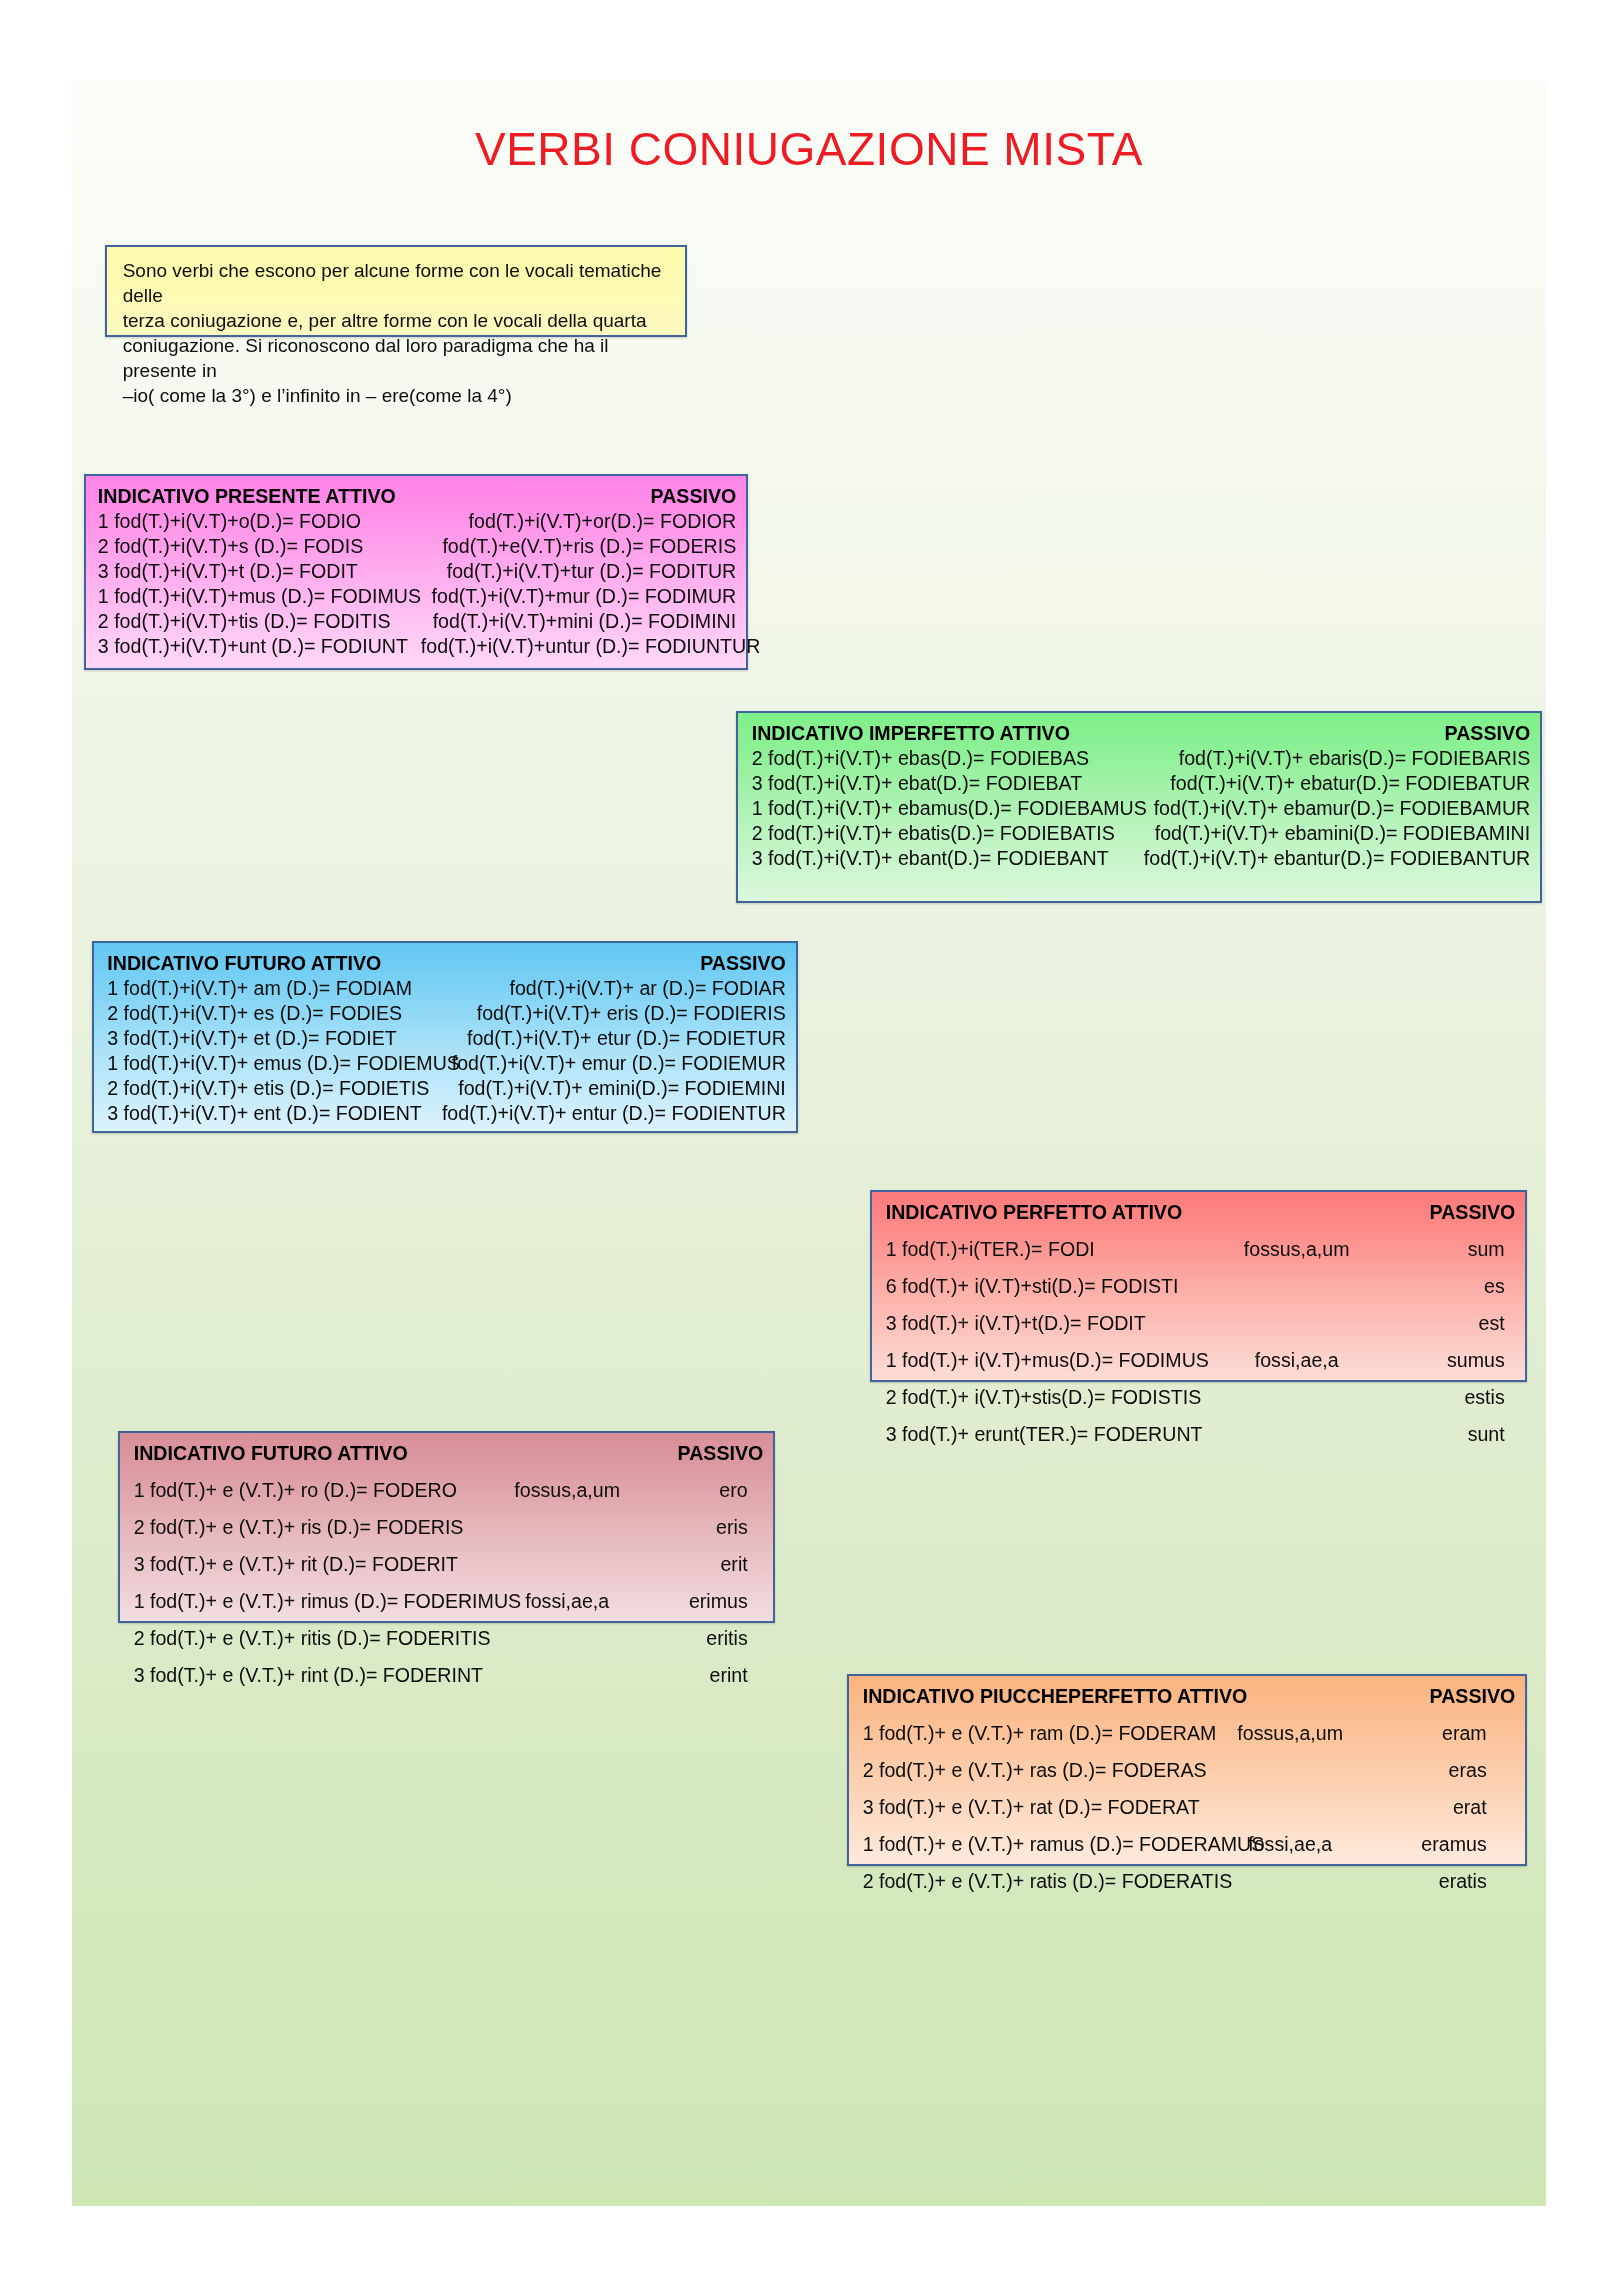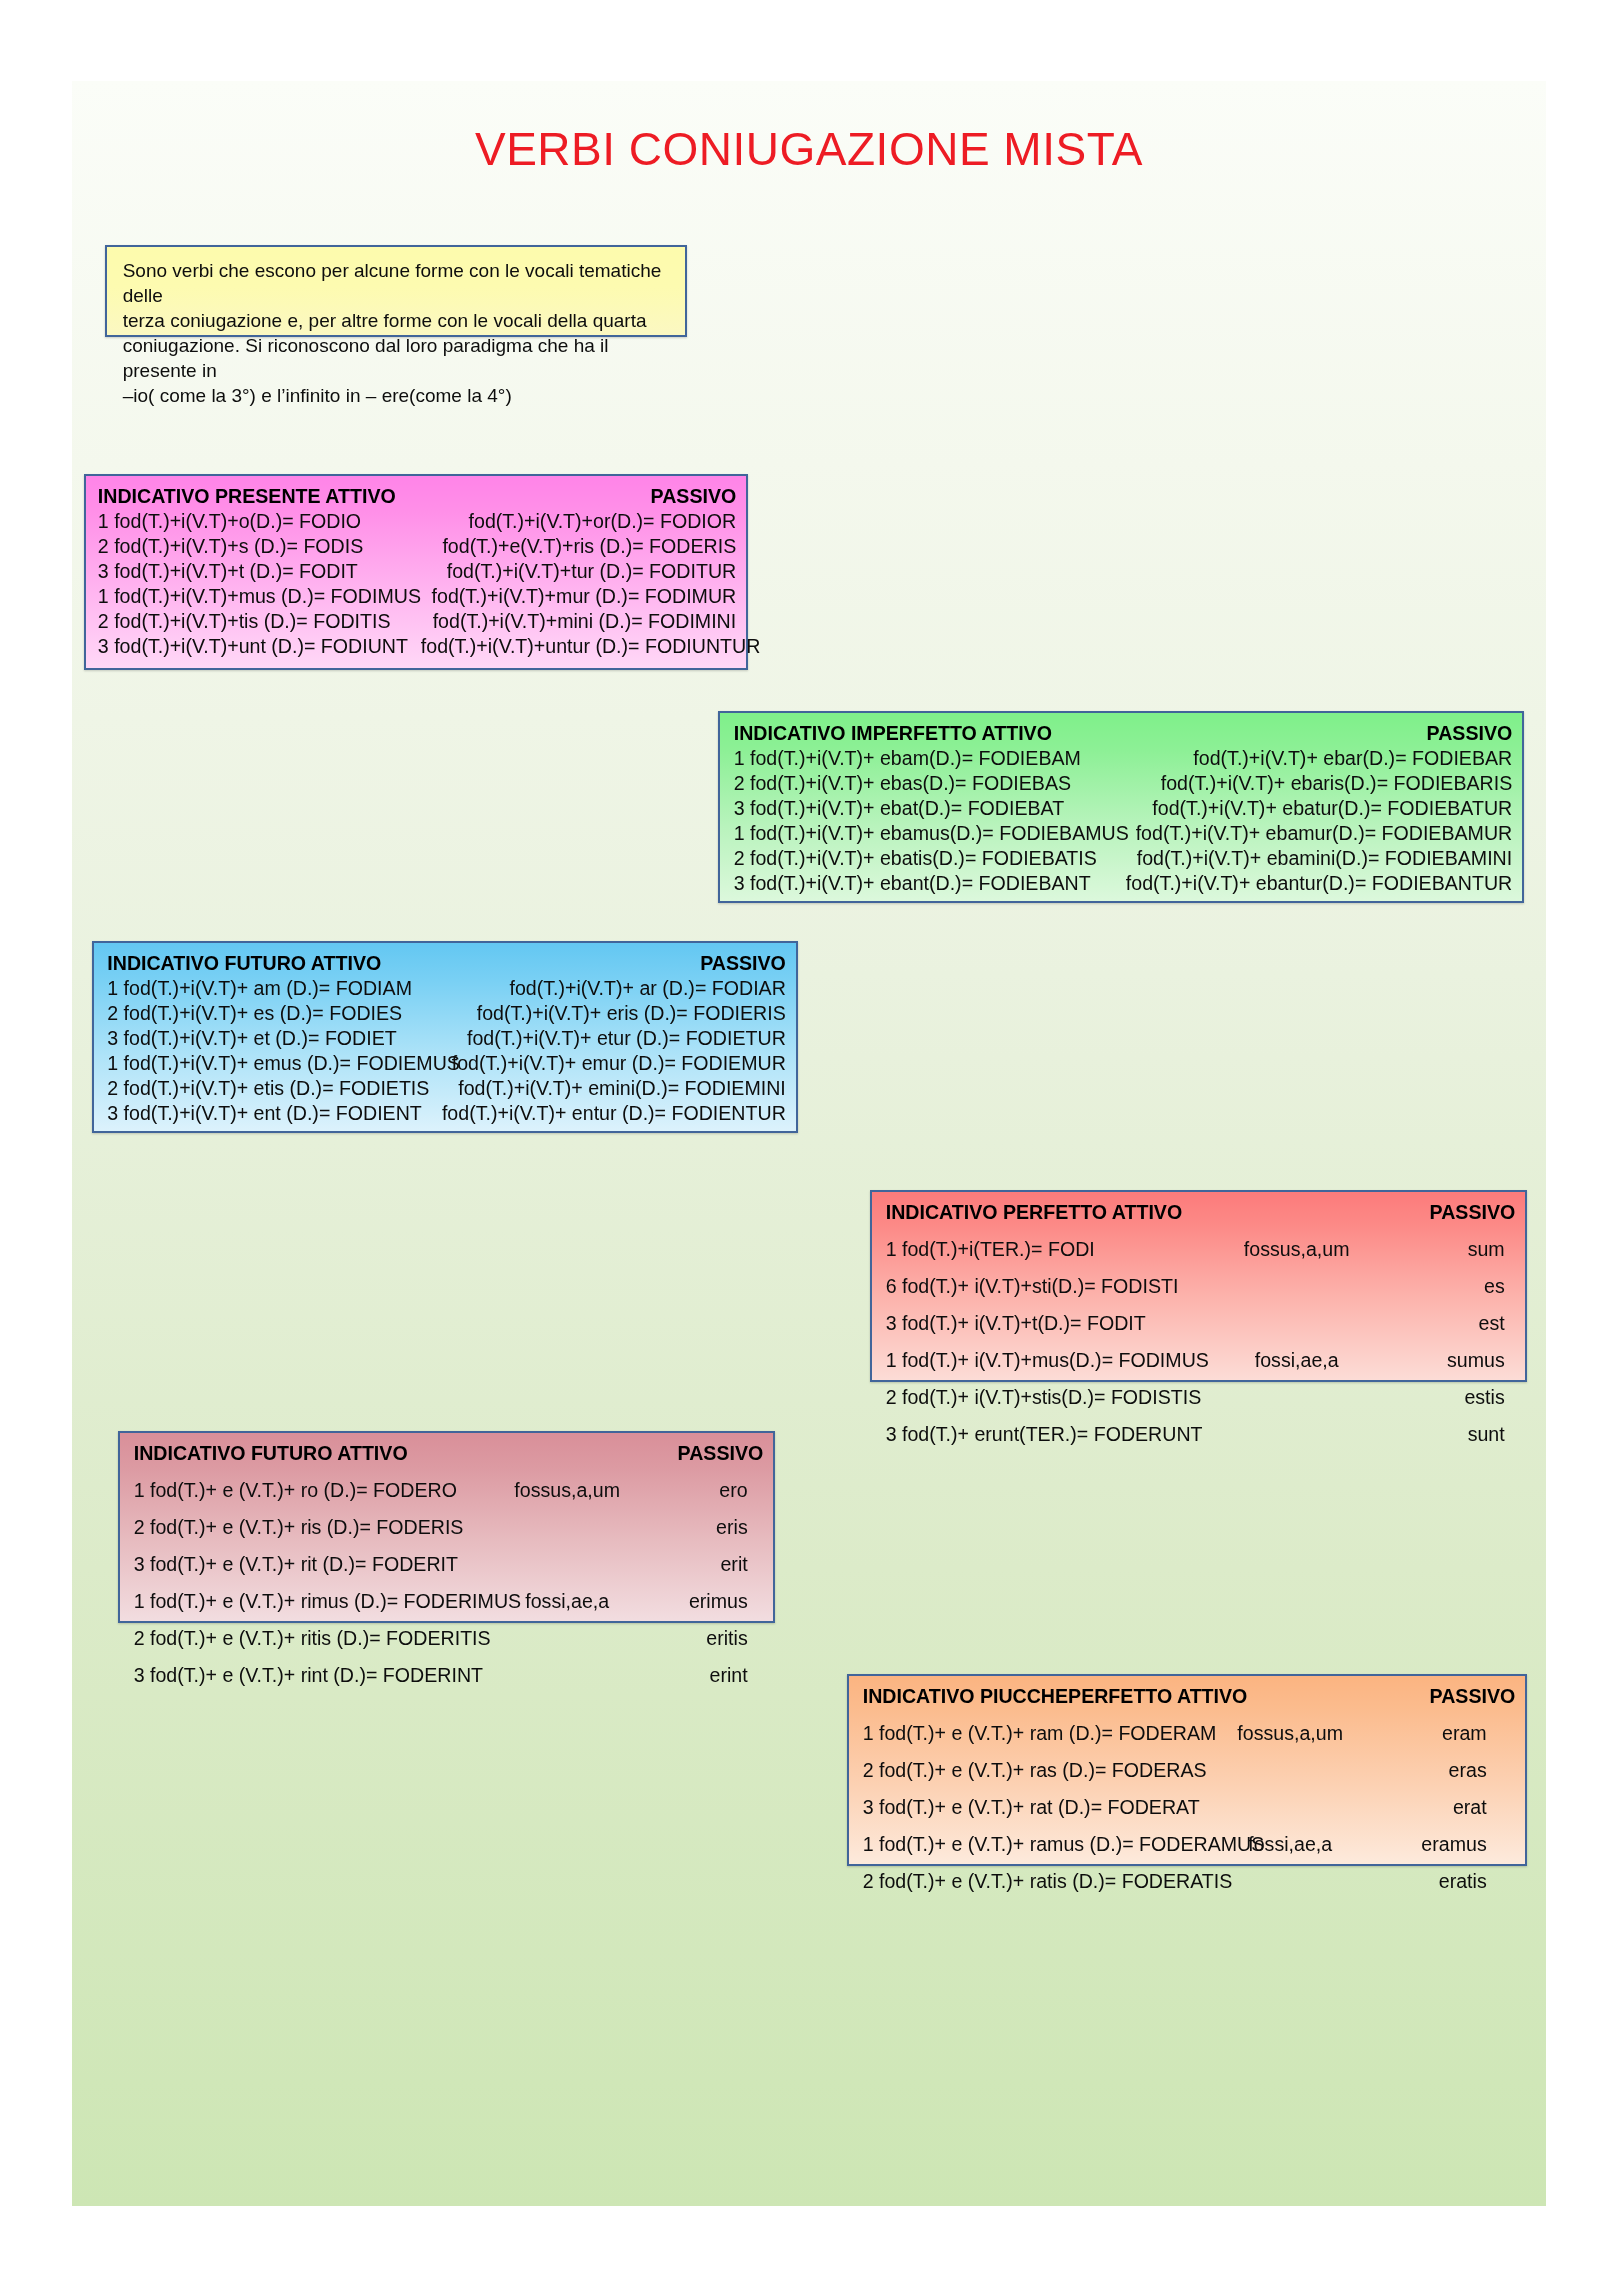--- a/index.html
+++ b/index.html
@@ -105,21 +105,21 @@
     top: 393px;
     width: 664px;
     height: 196px;
     background: linear-gradient(to bottom, #ff84e8 0%, #ff8fe8 18%, #ffb0ef 55%, #ffd8f7 100%);
     padding: 8.8px 9.8px 0 11.8px;
   }
   #box-presente .col-active { width: 323px; }
 
   
   #box-imperfetto {
-    left: 646px;
+    left: 664px;
     top: 630px;
     width: 806px;
     height: 192px;
     background: linear-gradient(to bottom, #7ff08a 0%, #8df096 20%, #b8f3bc 60%, #dcf8dc 100%);
     padding: 8.8px 9.8px 0 13.7px;
   }
   #box-imperfetto .col-active { width: 387px; }
 
   
   #box-futuro {
@@ -215,24 +215,20 @@
       <span class="col-passive">fod(T.)+i(V.T)+untur (D.)= FODIUNTUR</span>
     </div>
   </div>
 
   <div class="box conj" id="box-imperfetto">
     <div class="hdr">
       <span class="col-active">INDICATIVO IMPERFETTO ATTIVO</span>
       <span class="col-passive">PASSIVO</span>
     </div>
     <div class="row">
-      <span class="col-active">1 fod(T.)+i(V.T)+ ebam(D.)= FODIEBAM</span>
-      <span class="col-passive">fod(T.)+i(V.T)+ ebar(D.)= FODIEBAR</span>
-    </div>
-    <div class="row">
       <span class="col-active">2 fod(T.)+i(V.T)+ ebas(D.)= FODIEBAS</span>
       <span class="col-passive">fod(T.)+i(V.T)+ ebaris(D.)= FODIEBARIS</span>
     </div>
     <div class="row">
       <span class="col-active">3 fod(T.)+i(V.T)+ ebat(D.)= FODIEBAT</span>
       <span class="col-passive">fod(T.)+i(V.T)+ ebatur(D.)= FODIEBATUR</span>
     </div>
     <div class="row">
       <span class="col-active">1 fod(T.)+i(V.T)+ ebamus(D.)= FODIEBAMUS</span>
       <span class="col-passive">fod(T.)+i(V.T)+ ebamur(D.)= FODIEBAMUR</span>

